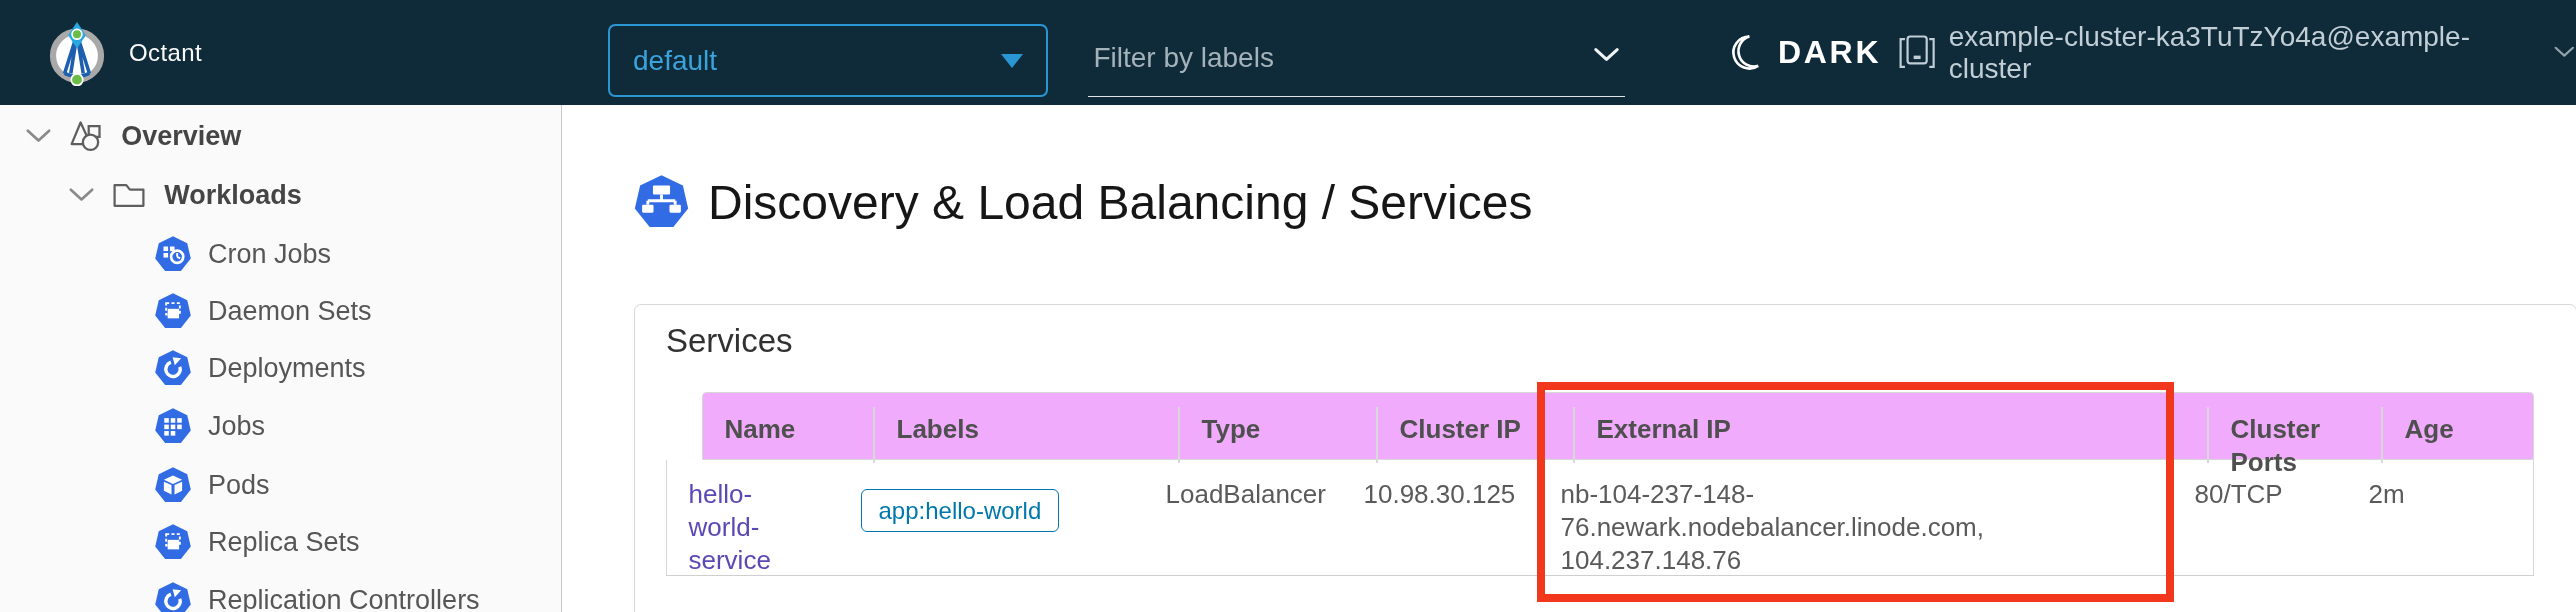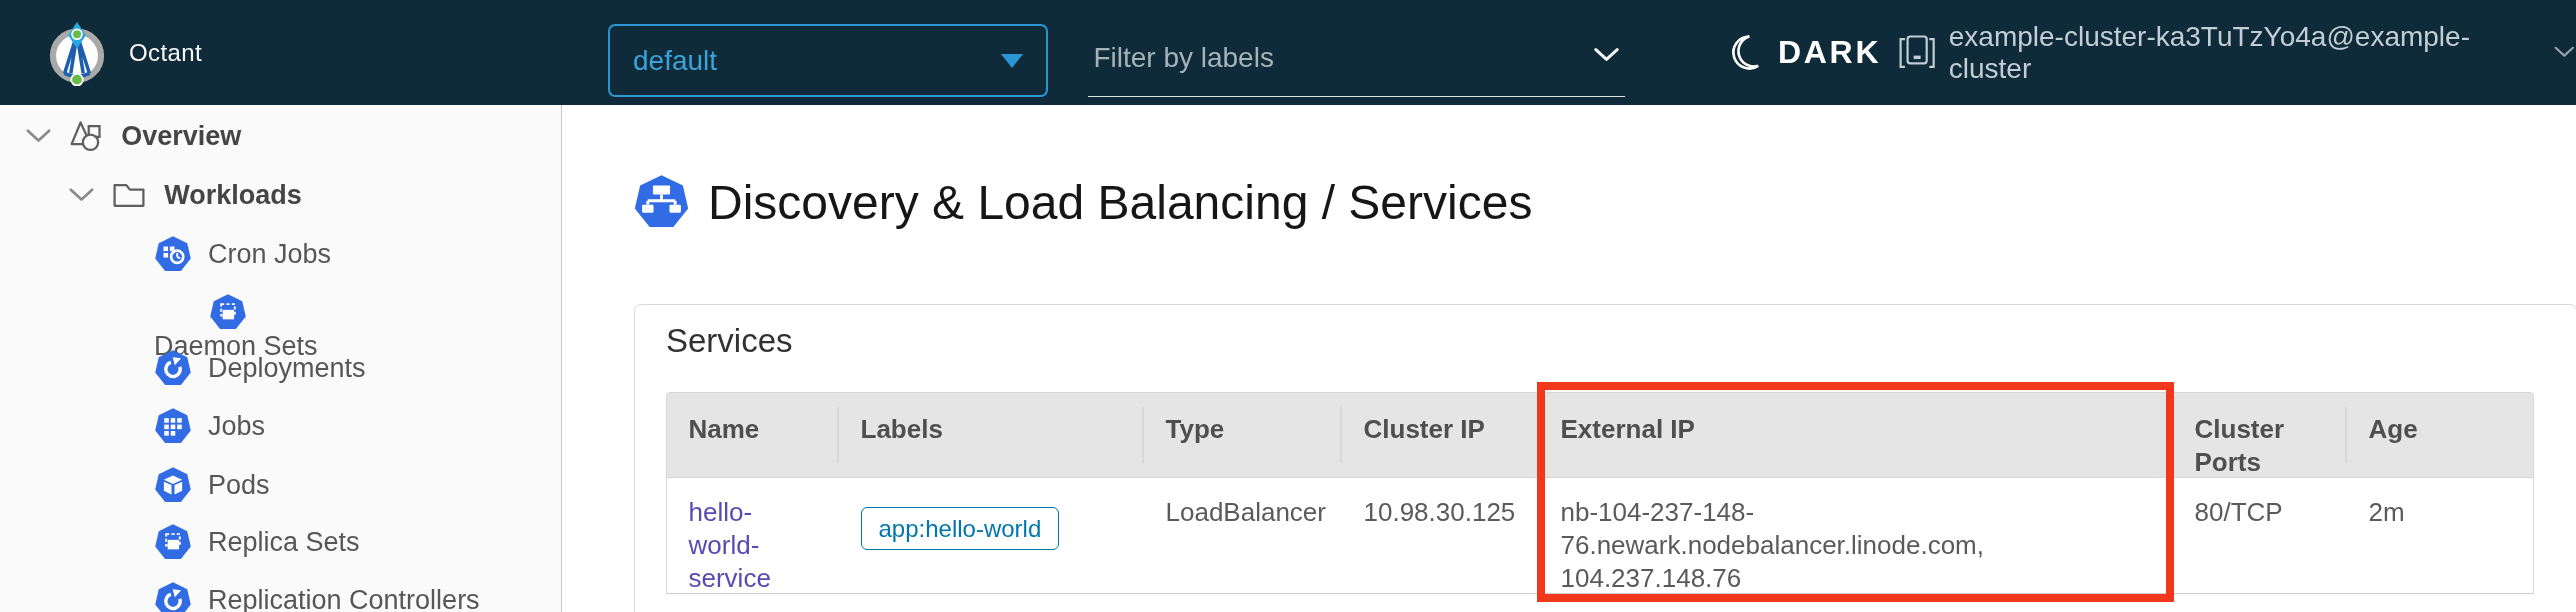--- a/index.html
+++ b/index.html
@@ -41,21 +41,21 @@
   .nav-item .lab.bold{font-weight:bold;color:#454545;}
   
   .main{position:absolute;left:591px;top:105px;width:2014px;height:508px;background:#ffffff;}
   .page-head{position:absolute;left:42px;top:69px;display:flex;align-items:center;gap:18px;}
   .page-head .title{font-size:48px;color:#161616;}
   .card{position:absolute;left:43px;top:199px;width:1943px;height:420px;background:#fff;
     border:1.8px solid #d8d8d8;border-radius:7.2px;box-sizing:border-box;}
   .card-title{position:absolute;left:75px;top:217px;font-size:33px;color:#313131;}
   .tbl{position:absolute;left:75px;top:287px;width:1868px;}
   .tbl-head{display:grid;grid-template-columns:172px 305px 198px 197px 634px 174px 188px;
-    background:#e5e5e5;border:0.9px solid #d7d7d7;border-radius:4.5px 4.5px 0 0;box-sizing:border-box;height:86px;}
+    background:#f0abfc;border:0.9px solid #d7d7d7;border-radius:4.5px 4.5px 0 0;box-sizing:border-box;height:68px;margin-left:36px;}
   .th{position:relative;padding:19.7px 0 0 21.5px;font-size:26px;font-weight:bold;
     color:#4f4f4f;line-height:33px;box-sizing:border-box;}
   .th:not(:last-child)::after{content:"";position:absolute;right:0;top:14.3px;bottom:16px;
     width:1.8px;background:#d8d8d8;}
   .tbl-row{display:grid;grid-template-columns:172px 305px 198px 197px 634px 174px 188px;
     border-left:0.9px solid #d7d7d7;border-right:0.9px solid #d7d7d7;border-bottom:1.8px solid #cfcfcf;
     box-sizing:border-box;height:116px;background:#fff;}
   .td{padding:18px 0 0 21.5px;font-size:26px;color:#5a5a5a;line-height:33px;box-sizing:border-box;}
   .name-link{display:inline-block;width:111px;color:#5a49b5;cursor:pointer;}
   .label-tag{display:inline-block;margin-top:10.7px;border:1.8px solid #0077ad;color:#0077ad;
@@ -153,21 +153,21 @@
         <rect x="25" y="29" width="12" height="12" fill="#fff"></rect>
           <rect x="25" y="46" width="12" height="12" fill="#fff"></rect>
           <rect x="42" y="29" width="12" height="12" fill="#fff"></rect>
         <circle cx="61" cy="56" r="16" fill="none" stroke="#fff" stroke-width="7"></circle>
         <path d="M61,56 V46 M61,56 L69,60" stroke="#fff" stroke-width="5" fill="none"></path>
       </svg>
     </span>
     <span class="lab">Cron Jobs</span>
   </div>
 
-  <div class="nav-item" style="left:154px;top:188px;flex-direction:column;">
+  <div class="nav-item" style="left:154px;top:188px;">
     <span class="ic">
       <svg width="39" height="39" viewBox="0 0 100 100">
         <polygon points="50,2 87.5,20.1 96.8,60.7 70.8,93.2 29.2,93.2 3.2,60.7 12.5,20.1" fill="#326ce5"></polygon>
         <rect x="32" y="28" width="36" height="30" fill="none" stroke="#fff" stroke-width="5" stroke-dasharray="8 6"></rect>
         <rect x="36" y="43" width="30" height="25" fill="#fff"></rect>
       </svg>
     </span>
     <span class="lab">Daemon Sets</span>
   </div>
 

